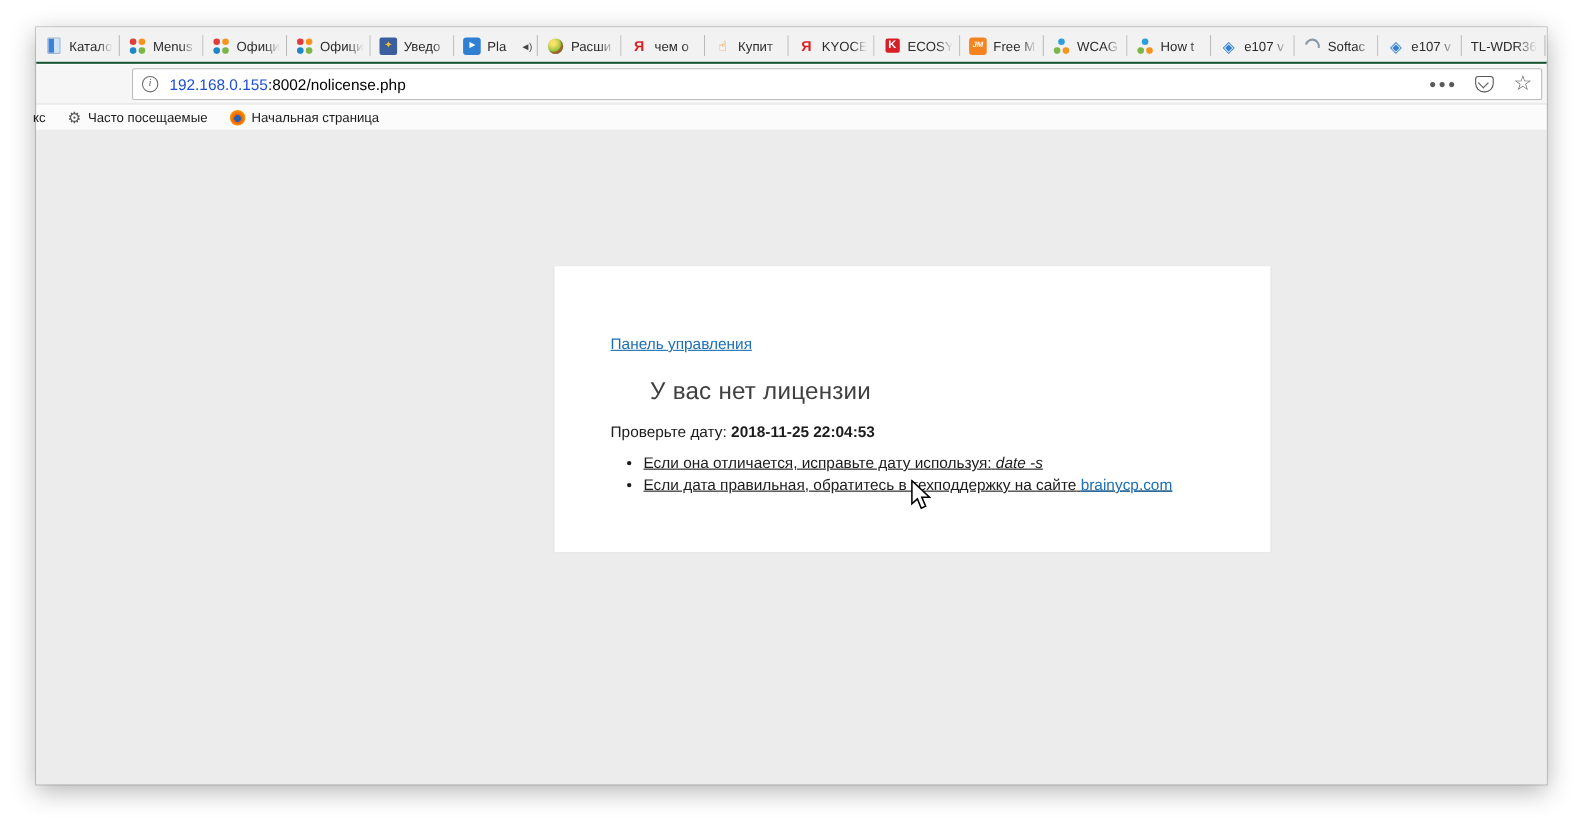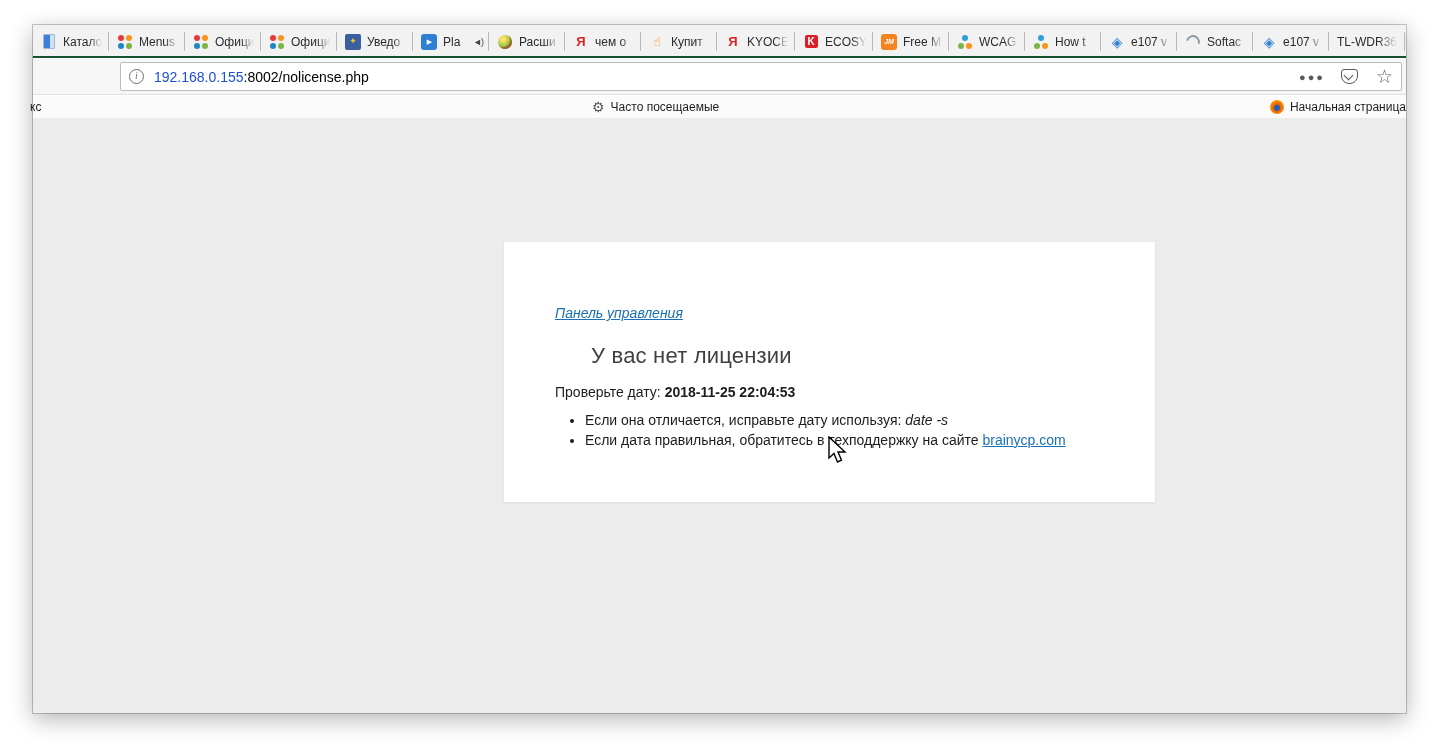--- a/index.html
+++ b/index.html
@@ -67,37 +67,37 @@
   .url-path { color:#000000; }
   .dots-icon { color:#5a5a5a; font-size:11px; letter-spacing:2px; margin-right:16px; }
   .pocket-icon { width:17px; height:15px; border:1.6px solid #5a5a5a;
     border-radius:3px 3px 8px 8px; position:relative; margin-right:18px; }
   .pocket-icon::before { content:""; position:absolute; left:3px; top:2px; width:6px; height:6px;
     border-right:1.6px solid #5a5a5a; border-bottom:1.6px solid #5a5a5a; transform:rotate(45deg); }
   .star-icon { color:#5a5a5a; font-size:19px; line-height:1; }
 
   
   .bookmarksbar { position:absolute; left:0; top:71px; width:100%; height:22px;
-    background:#fbfbfb; display:flex; align-items:center; font-size:12px; color:#1d1d1d;justify-content:space-between; }
+    background:#fbfbfb; display:flex; align-items:center; font-size:12px; color:#1d1d1d; }
   .bm-frag { margin-left:-3px; white-space:nowrap; }
   .bm-item { display:flex; align-items:center; gap:6px; margin-left:20px; white-space:nowrap; }
   .gear-icon { color:#555; font-size:14px; line-height:1; }
   .firefox-icon { width:14px; height:14px; border-radius:50%;
     background:radial-gradient(circle at 50% 55%, #2b5fae 28%, #e66000 32%, #ff9500 70%, #ffcb00 100%); }
 
   
   .content { position:absolute; left:0; top:93px; width:100%; height:595px; background:#ececec; }
   .card { position:absolute; left:471px; top:124px; width:651px; height:260px;
     background:#fff; box-shadow:0 1px 2px rgba(0,0,0,.08); padding:62px 51px 0 51px; }
-  .panel-link { font-size:14px; text-decoration:underline; cursor:pointer; display:inline-block;font-style:italic; }
+  .panel-link { font-size:14px; text-decoration:underline; cursor:pointer; display:inline-block; }
   .card h1 { font-size:22px; font-weight:normal; color:#404040; margin-top:21px; letter-spacing:.2px;margin-left:36px; }
   .date-line { font-size:14px; color:#1c1c1c; margin-top:15px; }
   .date-line b { font-weight:bold; }
   .card ul { margin:12px 0 0 30px; font-size:14px; color:#1c1c1c; }
-  .card li { margin-bottom:3px; line-height:17px; }
+  .card li { margin-bottom:3px; line-height:17px;text-decoration:underline; }
   .code-italic { font-style:italic; }
   .ext-link { text-decoration:underline; cursor:pointer; }
   a.linkish { color:var(--link-color,#1b6fb5); }
 
   
   .cursor { position:absolute; left:828px; top:436px; width:22px; height:30px; z-index:50; }
 </style>
 </head>
 <body>
 

